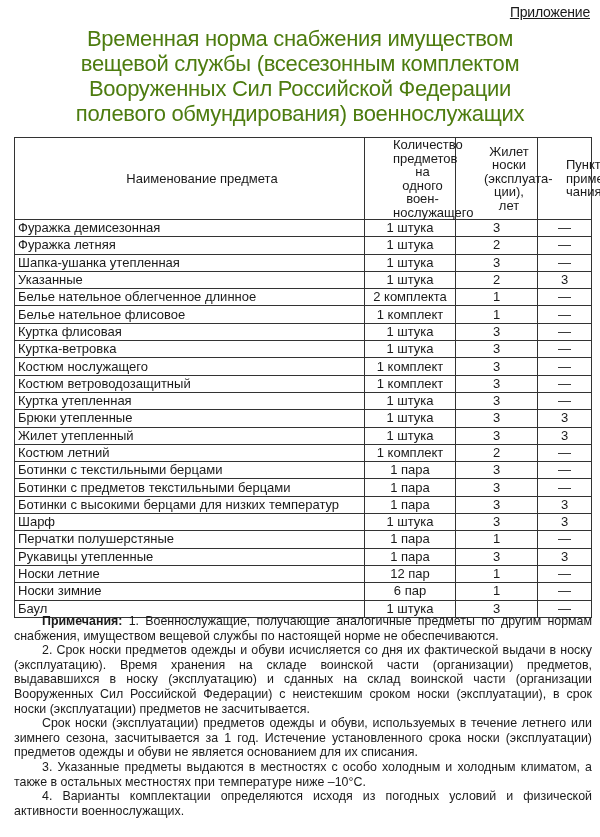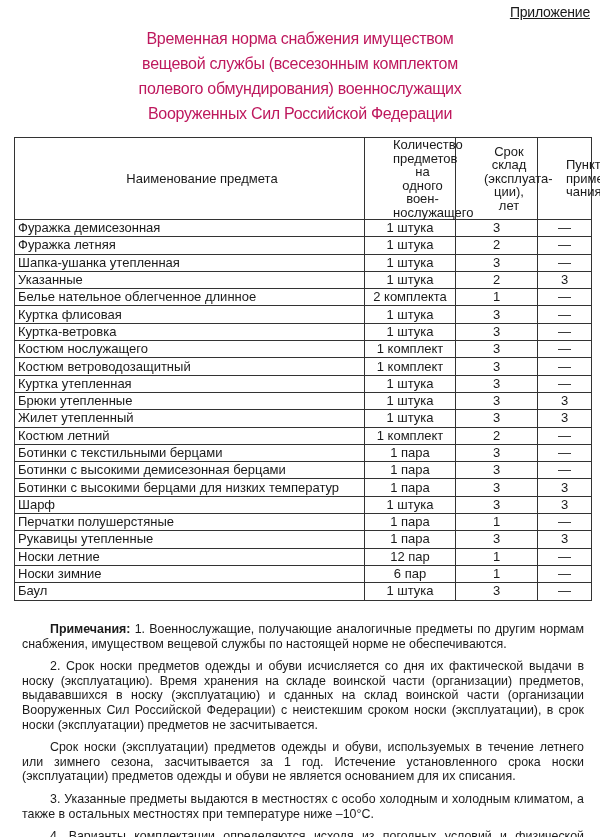--- a/index.html
+++ b/index.html
@@ -1,43 +1,43 @@
 <!DOCTYPE html>
 <html><head>
 <meta charset="utf-8">
 <style>
   html, body { margin: 0; padding: 0; background: #ffffff; }
   body { width: 600px; height: 837px; position: relative; overflow: hidden;
          font-family: "Liberation Sans", sans-serif; color: #1a1a1a; }
   .appendix { position: absolute; right: 10px; top: 4px; font-size: 14px;
               text-decoration: underline; letter-spacing: -0.2px; }
   .title { position: absolute; left: 0; right: 0; top: 26px; text-align: center;
-           font-size: 16px; line-height: 25px; letter-spacing: -0.3px; color: #be185d; }
+           font-size: 22px; line-height: 25px; letter-spacing: -0.3px; color: #4d7c0f; }
   table.norm { position: absolute; left: 14px; top: 137px; width: 577px;
                border-collapse: collapse; font-size: 13px; table-layout: fixed; }
   table.norm th, table.norm td { border: 1px solid #333; padding: 0 3px; }
   table.norm th { font-weight: normal; line-height: 13.5px; height: 55px;
                   text-align: center; vertical-align: middle; font-size: 13px; padding-left: 28px; }
   table.norm td { height: 16.3px; line-height: 16px; white-space: nowrap; }
   td.c { text-align: center; }
   .notes { position: absolute; left: 14px; top: 614px; width: 578px;
            font-size: 12.4px; line-height: 14.6px; text-align: justify; color: #1a1a1a; }
-  .notes p { margin: 8px; text-indent: 28px; }
+  .notes p { margin: 0; text-indent: 28px; }
   .notes b { font-weight: bold; }
 </style>
 </head>
 <body>
 
 <div class="appendix">Приложение</div>
 
 <div class="title">
   <div>Временная норма снабжения имуществом</div>
   <div>вещевой службы (всесезонным комплектом</div>
+  <div>Вооруженных Сил Российской Федерации</div>
   <div>полевого обмундирования) военнослужащих</div>
-  <div>Вооруженных Сил Российской Федерации</div>
 </div>
 
 <table class="norm">
   <colgroup>
     <col style="width:350px">
       <col style="width:91px">
       <col style="width:82px">
       <col style="width:54px">
   </colgroup>
   <thead>
@@ -45,21 +45,21 @@
       <th>
         <div>Наименование предмета</div>
       </th>
       <th>
         <div>Количество</div>
         <div>предметов на</div>
         <div>одного воен-</div>
         <div>нослужащего</div>
       </th>
       <th>
-        <div>Срок склад</div>
+        <div>Жилет носки</div>
         <div>(эксплуата-</div>
         <div>ции), лет</div>
       </th>
       <th>
         <div>Пункт</div>
         <div>приме-</div>
         <div>чания</div>
       </th>
     </tr>
   </thead>
@@ -88,20 +88,26 @@
         <td class="c">2</td>
         <td class="c">3</td>
       </tr>
       <tr>
         <td>Белье нательное облегченное длинное</td>
         <td class="c">2 комплекта</td>
         <td class="c">1</td>
         <td class="c">—</td>
       </tr>
       <tr>
+        <td>Белье нательное флисовое</td>
+        <td class="c">1 комплект</td>
+        <td class="c">1</td>
+        <td class="c">—</td>
+      </tr>
+      <tr>
         <td>Куртка флисовая</td>
         <td class="c">1 штука</td>
         <td class="c">3</td>
         <td class="c">—</td>
       </tr>
       <tr>
         <td>Куртка-ветровка</td>
         <td class="c">1 штука</td>
         <td class="c">3</td>
         <td class="c">—</td>
@@ -142,21 +148,21 @@
         <td class="c">2</td>
         <td class="c">—</td>
       </tr>
       <tr>
         <td>Ботинки с текстильными берцами</td>
         <td class="c">1 пара</td>
         <td class="c">3</td>
         <td class="c">—</td>
       </tr>
       <tr>
-        <td>Ботинки с высокими демисезонная берцами</td>
+        <td>Ботинки с предметов текстильными берцами</td>
         <td class="c">1 пара</td>
         <td class="c">3</td>
         <td class="c">—</td>
       </tr>
       <tr>
         <td>Ботинки с высокими берцами для низких температур</td>
         <td class="c">1 пара</td>
         <td class="c">3</td>
         <td class="c">3</td>
       </tr>

